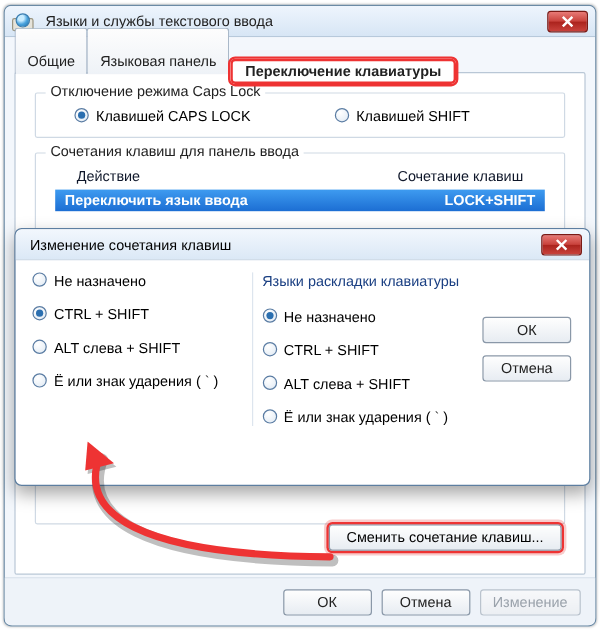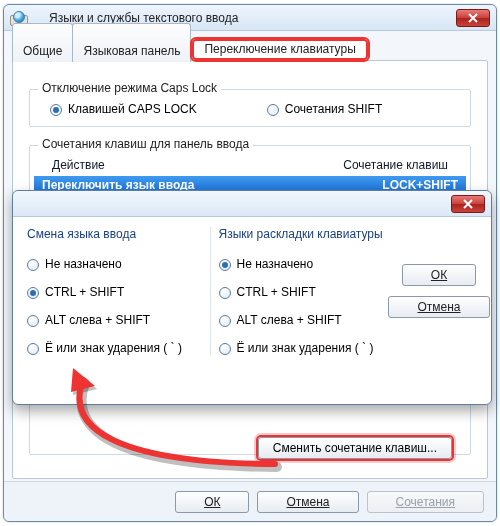--- a/index.html
+++ b/index.html
@@ -6,21 +6,21 @@
   body { background: #fff; width: 500px; height: 526px; position: relative; overflow: hidden; }
 
   
   .parent-win {
     position: absolute; left: 3px; top: 4px; width: 494px; height: 518px;
     border: 1px solid #6b8aa5; border-radius: 6px;
     background: linear-gradient(#e9f2fb, #dde9f6 26px, #f3f7fc 26px, #f3f7fc);
     box-shadow: 0 0 2px rgba(0,0,0,0.25);
   }
   .titlebar {
-    height: 26px; display: flex; align-items: center; gap: 23px;
+    height: 26px; display: flex; align-items: center; gap: 12px;
     padding: 0 6px;
     background: linear-gradient(#eef5fd, #d7e6f5);
     border-bottom: 1px solid #b7c9db; border-radius: 6px 6px 0 0;
   }
   .titlebar .icon {
     width: 16px; height: 14px; position: relative;
   }
   .titlebar .icon::before {
     content: ""; position: absolute; left: 0; top: 4px; width: 16px; height: 9px;
     background: #e5e3da; border: 1px solid #9a9582; border-radius: 2px;
@@ -50,37 +50,38 @@
     border: 1px solid #a9b8c8; border-bottom: none;
     background: linear-gradient(#fdfdfd, #eef2f7);
     padding: 20px 10px 4px; border-radius: 3px 3px 0 0;
     margin-right: -1px; color: #222; position: relative; top: 1px;
   }
   .tab.active {
     background: #fff; box-shadow: 0 0 0 2px #e33 inset, 0 0 0 4px #fff inset;
     border: 2px solid #e33; border-bottom: 2px solid #e33;
     border-radius: 6px;
     padding: 3px 12px 4px;
-    top: 1px;
+    top: 11px;
+    font-weight: bold;
   }
 
   .tabpanel {
     position: absolute; left: 8px; right: 8px; top: 55px; bottom: 42px;
     border: 1px solid #b9c7d6; background: #fff; border-radius: 2px;
     padding: 10px 12px;
   }
   .group {
     border: 1px solid #cfd9e4; border-radius: 2px;
-    margin: 18px 4px 12px; padding: 10px 14px 8px; position: relative;
+    margin: 6px 4px 12px; padding: 10px 26px 8px; position: relative;
   }
   .group-legend {
     position: absolute; top: -9px; left: 8px; background: #fff; padding: 0 4px; color: #222;
   }
   .radiorow { display: flex; gap: 70px; align-items: center; padding: 2px 6px; }
-  .radio { display: inline-flex; align-items: flex-end; gap: 6px; }
+  .radio { display: inline-flex; align-items: flex-start; gap: 6px; }
   .radio .dot {
     width: 12px; height: 12px; border-radius: 50%;
     border: 1px solid #5a7ca3; background: radial-gradient(circle at 35% 30%, #fff, #dfe9f3);
     display: inline-flex; align-items: center; justify-content: center;
   }
   .radio.on .dot::after { content: ""; width: 6px; height: 6px; border-radius: 50%; background: #2b6fb0; }
 
   .headerrow { display: flex; padding: 2px 8px 4px; color: #0f172a; }
   .headerrow .col1 { flex: 1; }
 
@@ -90,29 +91,29 @@
   }
   .selrow .col1 { flex: 1; }
 
   .bottombar {
     position: absolute; left: 0; right: 0; bottom: 0; height: 40px;
     background: #eef3f9; border-top: 1px solid #cfd9e4;
     display: flex; align-items: center; justify-content: flex-end; gap: 8px; padding-right: 12px;
     border-radius: 0 0 6px 6px;
   }
   .btn {
-    min-width: 74px; height: 22px; padding: 0 28px;
+    min-width: 74px; height: 22px; padding: 0 10px;
     border: 1px solid #8a98a8; border-radius: 3px;
     background: linear-gradient(#fefefe, #e7ecf2);
-    display: inline-flex; align-items: center; justify-content: center; color: #222; text-decoration: underline;
+    display: inline-flex; align-items: center; justify-content: center; color: #222;
   }
   .btn.disabled { color: #9aa2ab; border-color: #bac3cd; background: linear-gradient(#f7f8fa, #eceff3); }
 
   .change-btn {
-    position: absolute; right: 44px; bottom: 62px;
+    position: absolute; right: 28px; bottom: 62px;
     padding: 3px 14px; border: 1px solid #8a98a8; border-radius: 3px;
     background: linear-gradient(#fefefe, #e7ecf2);
     box-shadow: 0 0 0 2px #e33, 0 0 0 4px rgba(227,51,51,.25);
   }
 
   
   .dialog {
     position: absolute; left: 12px; top: 190px; width: 480px; height: 215px;
     border: 1px solid #5d7ea0; border-radius: 6px; background: #fff;
     box-shadow: 0 6px 14px rgba(0,0,0,.35);
@@ -160,21 +161,21 @@
   <div class="tabpanel">
     <div class="group">
       <span class="group-legend">Отключение режима Caps Lock</span>
       <div class="radiorow">
         <label class="radio on">
           <span class="dot"></span>
           <span>Клавишей CAPS LOCK</span>
         </label>
         <label class="radio">
           <span class="dot"></span>
-          <span>Сочетания SHIFT</span>
+          <span>Клавишей SHIFT</span>
         </label>
       </div>
     </div>
 
     <div class="group" style="height:310px;">
       <span class="group-legend">Сочетания клавиш для панель ввода</span>
       <div class="headerrow">
         <span class="col1">Действие</span>
         <span>Сочетание клавиш</span>
       </div>
@@ -183,36 +184,36 @@
         <span>LOCK+SHIFT</span>
       </div>
     </div>
   </div>
 
   <div class="change-btn">Сменить сочетание клавиш...</div>
 
   <div class="bottombar">
     <div class="btn">ОК</div>
     <div class="btn">Отмена</div>
-    <div class="btn disabled">Сочетания</div>
+    <div class="btn disabled">Изменение</div>
   </div>
 </div>
 
 <div class="dialog">
   <div class="dlg-title">
     <span class="icon"></span>
+    <span>Изменение сочетания клавиш</span>
     <div class="closebtn" style="margin-left:auto;">
       <svg viewBox="0 0 10 10">
           <path d="M1 1 L9 9 M9 1 L1 9"></path>
         </svg>
     </div>
   </div>
   <div class="dlg-body">
     <div class="col">
-      <div class="col-title">Смена языка ввода</div>
       <label class="radio">
           <span class="dot"></span>
           <span>Не назначено</span>
         </label>
       <label class="radio on">
           <span class="dot"></span>
           <span>CTRL + SHIFT</span>
         </label>
       <label class="radio">
           <span class="dot"></span>

